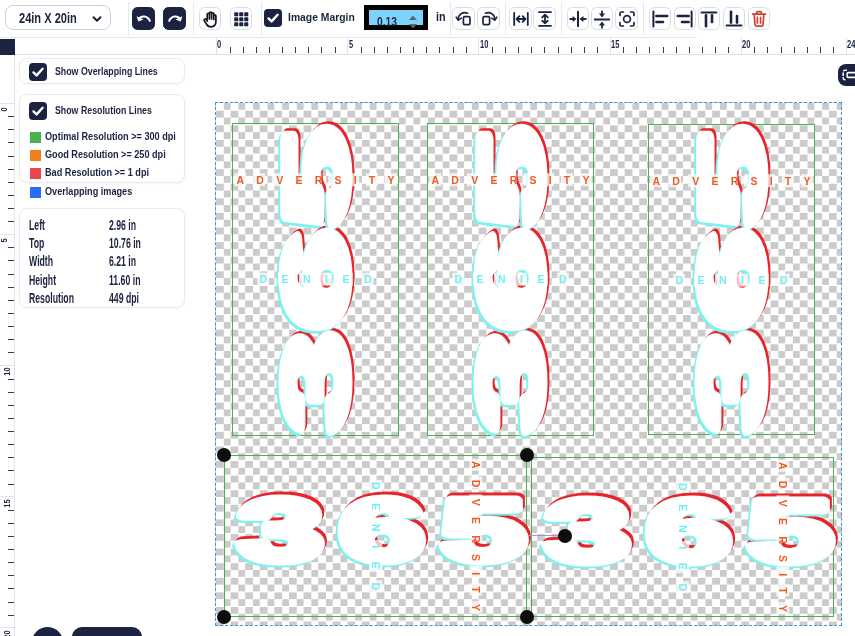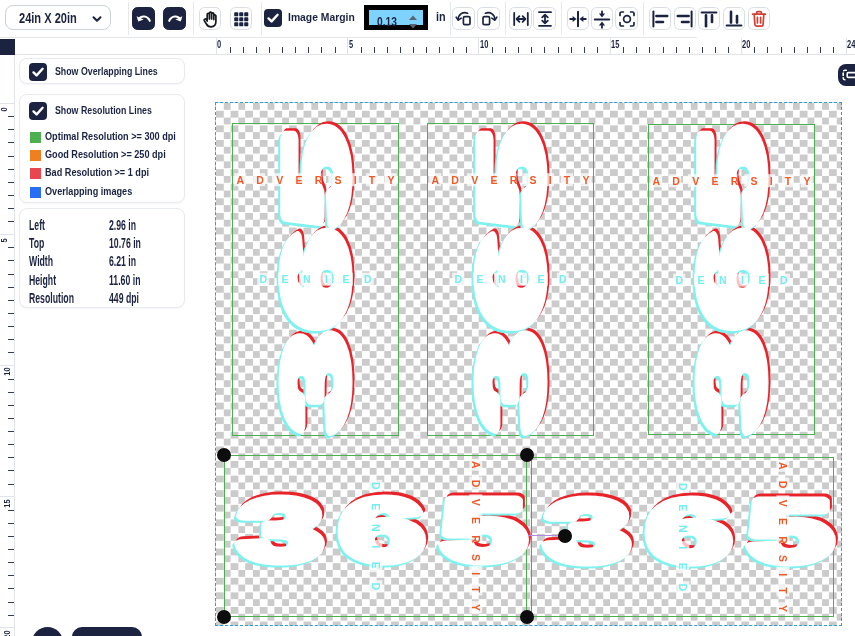--- a/index.html
+++ b/index.html
@@ -449,21 +449,21 @@
 <div class="handle" style="left:217px;top:610px"></div>
 <div class="handle" style="left:520px;top:610px"></div>
 <div class="abs" style="left:528px;top:534.5px;width:36px;height:1.6px;background:#b48be4"></div>
 <div class="handle" style="left:557.5px;top:528.5px"></div>
 <div class="card" style="top:58px;height:26px">
 <div class="cb" style="left:9px;top:4px"><svg width="18" height="18" viewBox="0 0 18 18">
         <path d="M4.5 9.4 7.6 12.4 13.6 5.8" fill="none" stroke="#fff" stroke-width="2.4" stroke-linecap="round" stroke-linejoin="round"></path>
       </svg></div>
 <span class="cnd" style="position:absolute;left:35px;top:6px;font-size:11px;transform:scaleX(.8)">Show Overlapping Lines</span>
 </div>
-<div class="card" style="top:94px;height:109px">
+<div class="card" style="top:94px;height:89px">
 <div class="cb" style="left:9px;top:7px"><svg width="18" height="18" viewBox="0 0 18 18">
         <path d="M4.5 9.4 7.6 12.4 13.6 5.8" fill="none" stroke="#fff" stroke-width="2.4" stroke-linecap="round" stroke-linejoin="round"></path>
       </svg></div>
 <span class="cnd" style="position:absolute;left:35px;top:9px;font-size:11px;transform:scaleX(.8)">Show Resolution Lines</span>
 <div class="abs" style="left:10px;top:37px;width:11px;height:11px;background:#4caf50"></div>
 <span class="cnd" style="position:absolute;left:25px;top:35px;font-size:11px;transform:scaleX(.83)">Optimal Resolution &gt;= 300 dpi</span>
 <div class="abs" style="left:10px;top:55px;width:11px;height:11px;background:#f07f1f"></div>
 <span class="cnd" style="position:absolute;left:25px;top:53px;font-size:11px;transform:scaleX(.83)">Good Resolution &gt;= 250 dpi</span>
 <div class="abs" style="left:10px;top:73px;width:11px;height:11px;background:#e9464f"></div>
 <span class="cnd" style="position:absolute;left:25px;top:71px;font-size:11px;transform:scaleX(.83)">Bad Resolution &gt;= 1 dpi</span>

